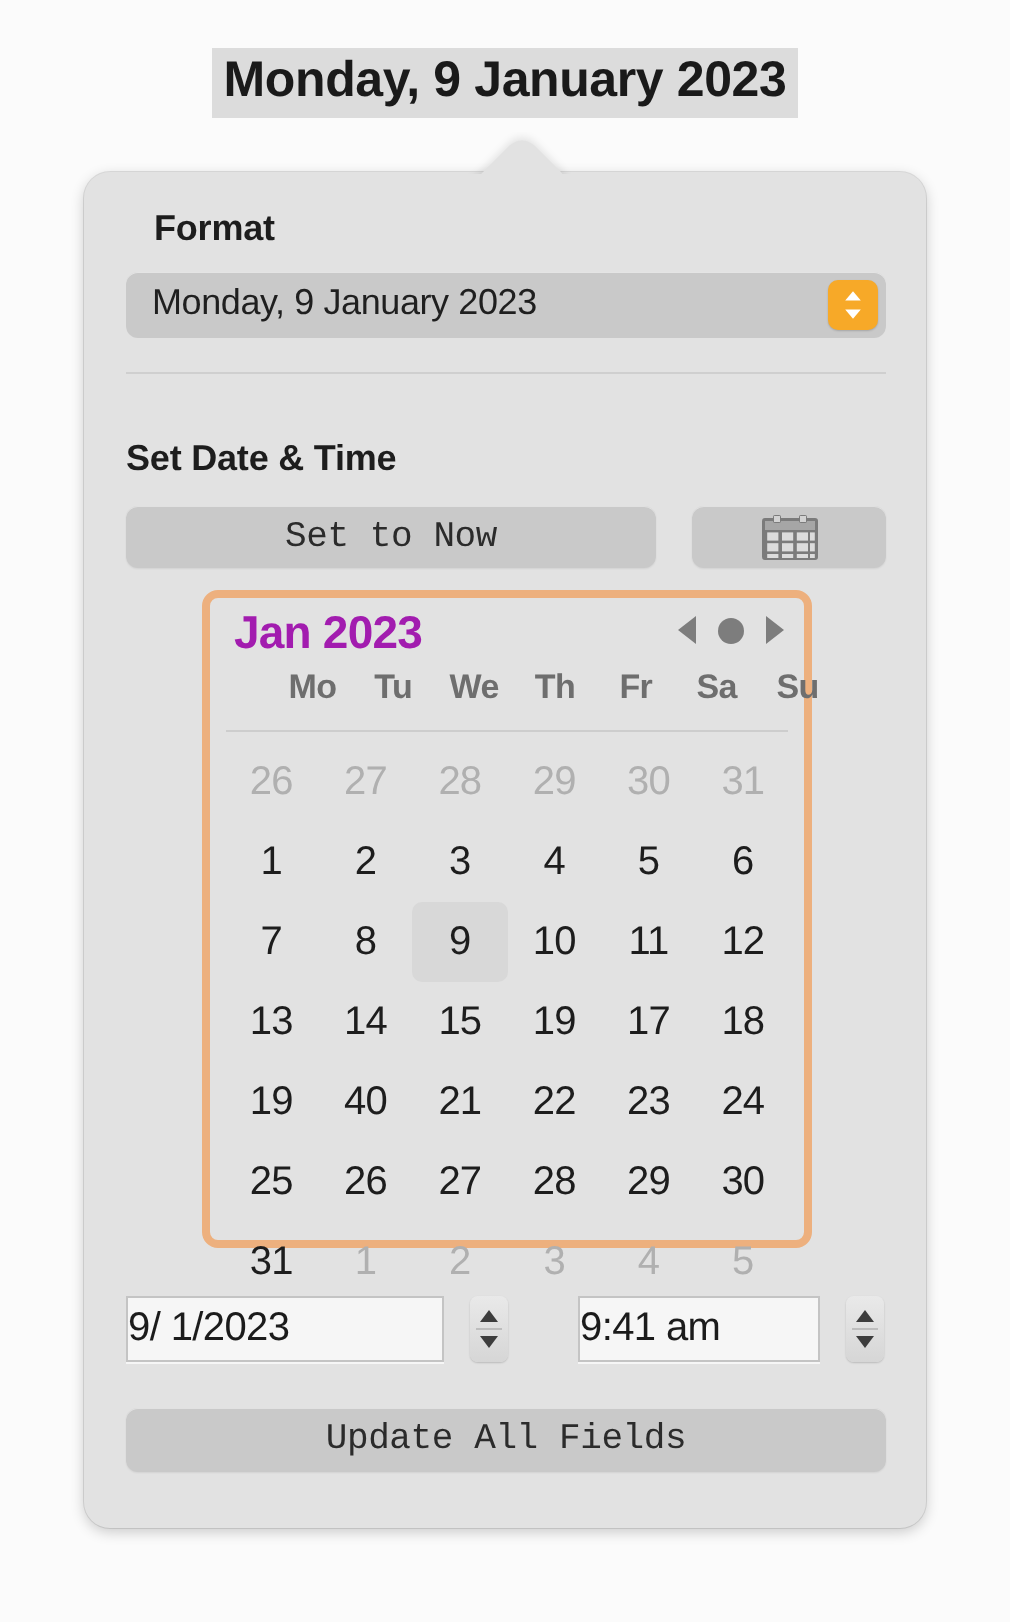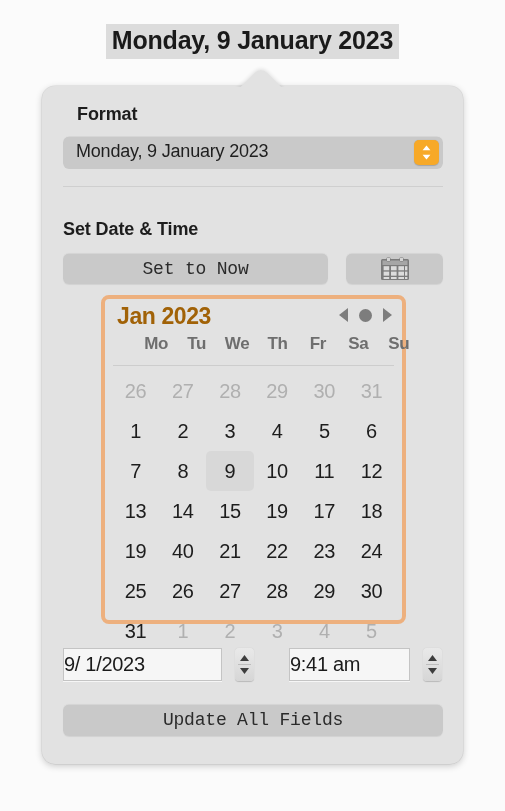--- a/index.html
+++ b/index.html
@@ -184,21 +184,21 @@
     top: 4px;
     width: 100%;
     height: 32px;
   }
   .cal-month {
     position: absolute;
     left: 12px;
     top: 0;
     font-size: 23px;
     font-weight: bold;
-    color: #a16207;
+    color: #a21caf;
     letter-spacing: -0.4px;
   }
   .cal-nav {
     position: absolute;
     right: 10px;
     top: 5px;
     display: flex;
     align-items: center;
     gap: 11px;
   }

